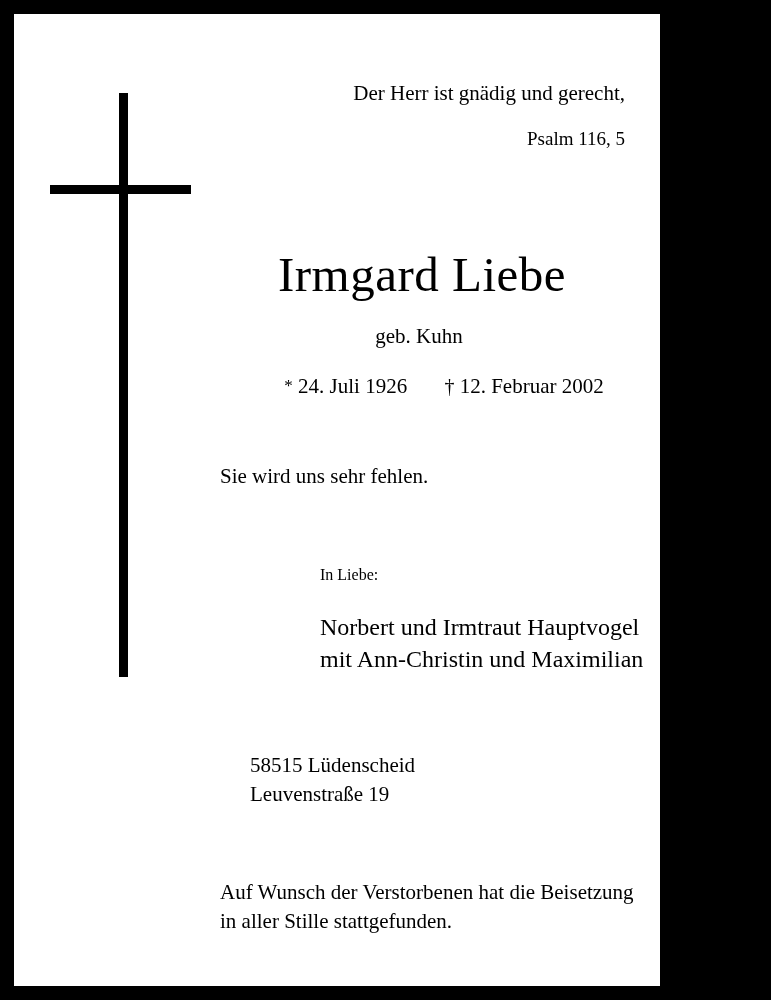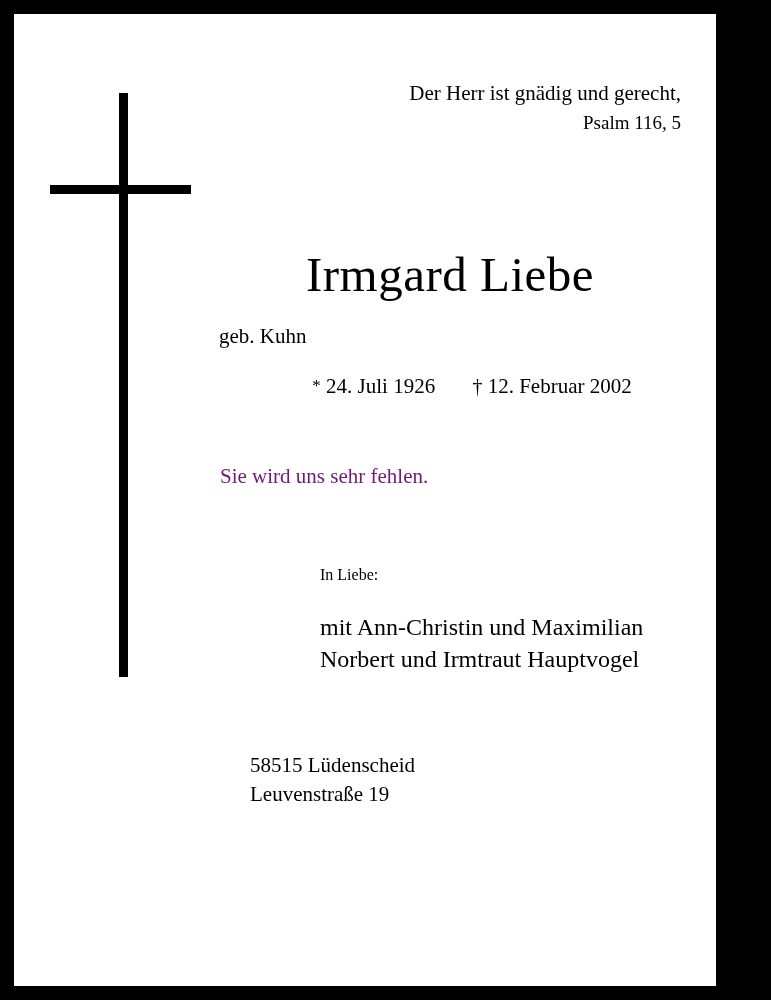--- a/index.html
+++ b/index.html
@@ -10,21 +10,21 @@
   body {
     width: 771px;
     height: 1000px;
     overflow: hidden;
     font-family: "Liberation Serif", serif;
   }
   #obituary {
     position: absolute;
     left: 14px;
     top: 14px;
-    width: 702px;
+    width: 646px;
     height: 972px;
     background: #ffffff;
     box-sizing: border-box;
     overflow: hidden;
   }
   .cross {
     position: absolute;
     left: 0;
     top: 0;
     width: 220px;
@@ -51,60 +51,60 @@
     right: 35px;
     top: 66px;
     text-align: right;
     font-size: 21px;
     line-height: 1.32;
     color: #000;
   }
   .verse .ref {
     display: block;
     font-size: 19px;
-    margin-top: 2px;
+    margin-top: 18px;
   }
   .name {
     position: absolute;
     left: 205px;
     right: 35px;
     top: 235px;
     text-align: center;
     font-size: 49px;
     letter-spacing: 0.5px;
     color: #000;
     line-height: 1.05;
   }
   .maidenname {
     position: absolute;
     left: 205px;
     right: 41px;
     top: 310px;
-    text-align: left;
+    text-align: center;
     font-size: 21px;
     color: #000;
   }
   .dates {
     position: absolute;
     left: 205px;
     right: 35px;
     top: 360px;
     text-align: center;
     font-size: 21px;
     color: #000;
   }
   .dates .birth { margin-right: 32px; margin-left: 44px; }
   .dates .sym { font-size: 17px; position: relative; top: -2px; }
   .dates .dagger { font-size: 20px; }
   .missline {
     position: absolute;
     left: 206px;
     top: 450px;
     font-size: 21px;
-    color: #701a75;
+    color: #000000;
   }
   .inliebe {
     position: absolute;
     left: 306px;
     top: 552px;
     font-size: 16px;
     color: #000;
   }
   .family {
     position: absolute;
@@ -160,23 +160,27 @@
       <span class="dagger">†</span>
       <span>12. Februar 2002</span>
     </span>
   </div>
 
   <div class="missline">Sie wird uns sehr fehlen.</div>
 
   <div class="inliebe">In Liebe:</div>
 
   <div class="family">
+    <div>Norbert und Irmtraut Hauptvogel</div>
     <div>mit Ann-Christin und Maximilian</div>
-    <div>Norbert und Irmtraut Hauptvogel</div>
   </div>
 
   <div class="address">
     <div>58515 Lüdenscheid</div>
     <div>Leuvenstraße 19</div>
   </div>
 
+  <div class="footnote">
+    <div>Auf Wunsch der Verstorbenen hat die Beisetzung</div>
+    <div>in aller Stille stattgefunden.</div>
+  </div>
 
 </div>
 
 </body></html>

